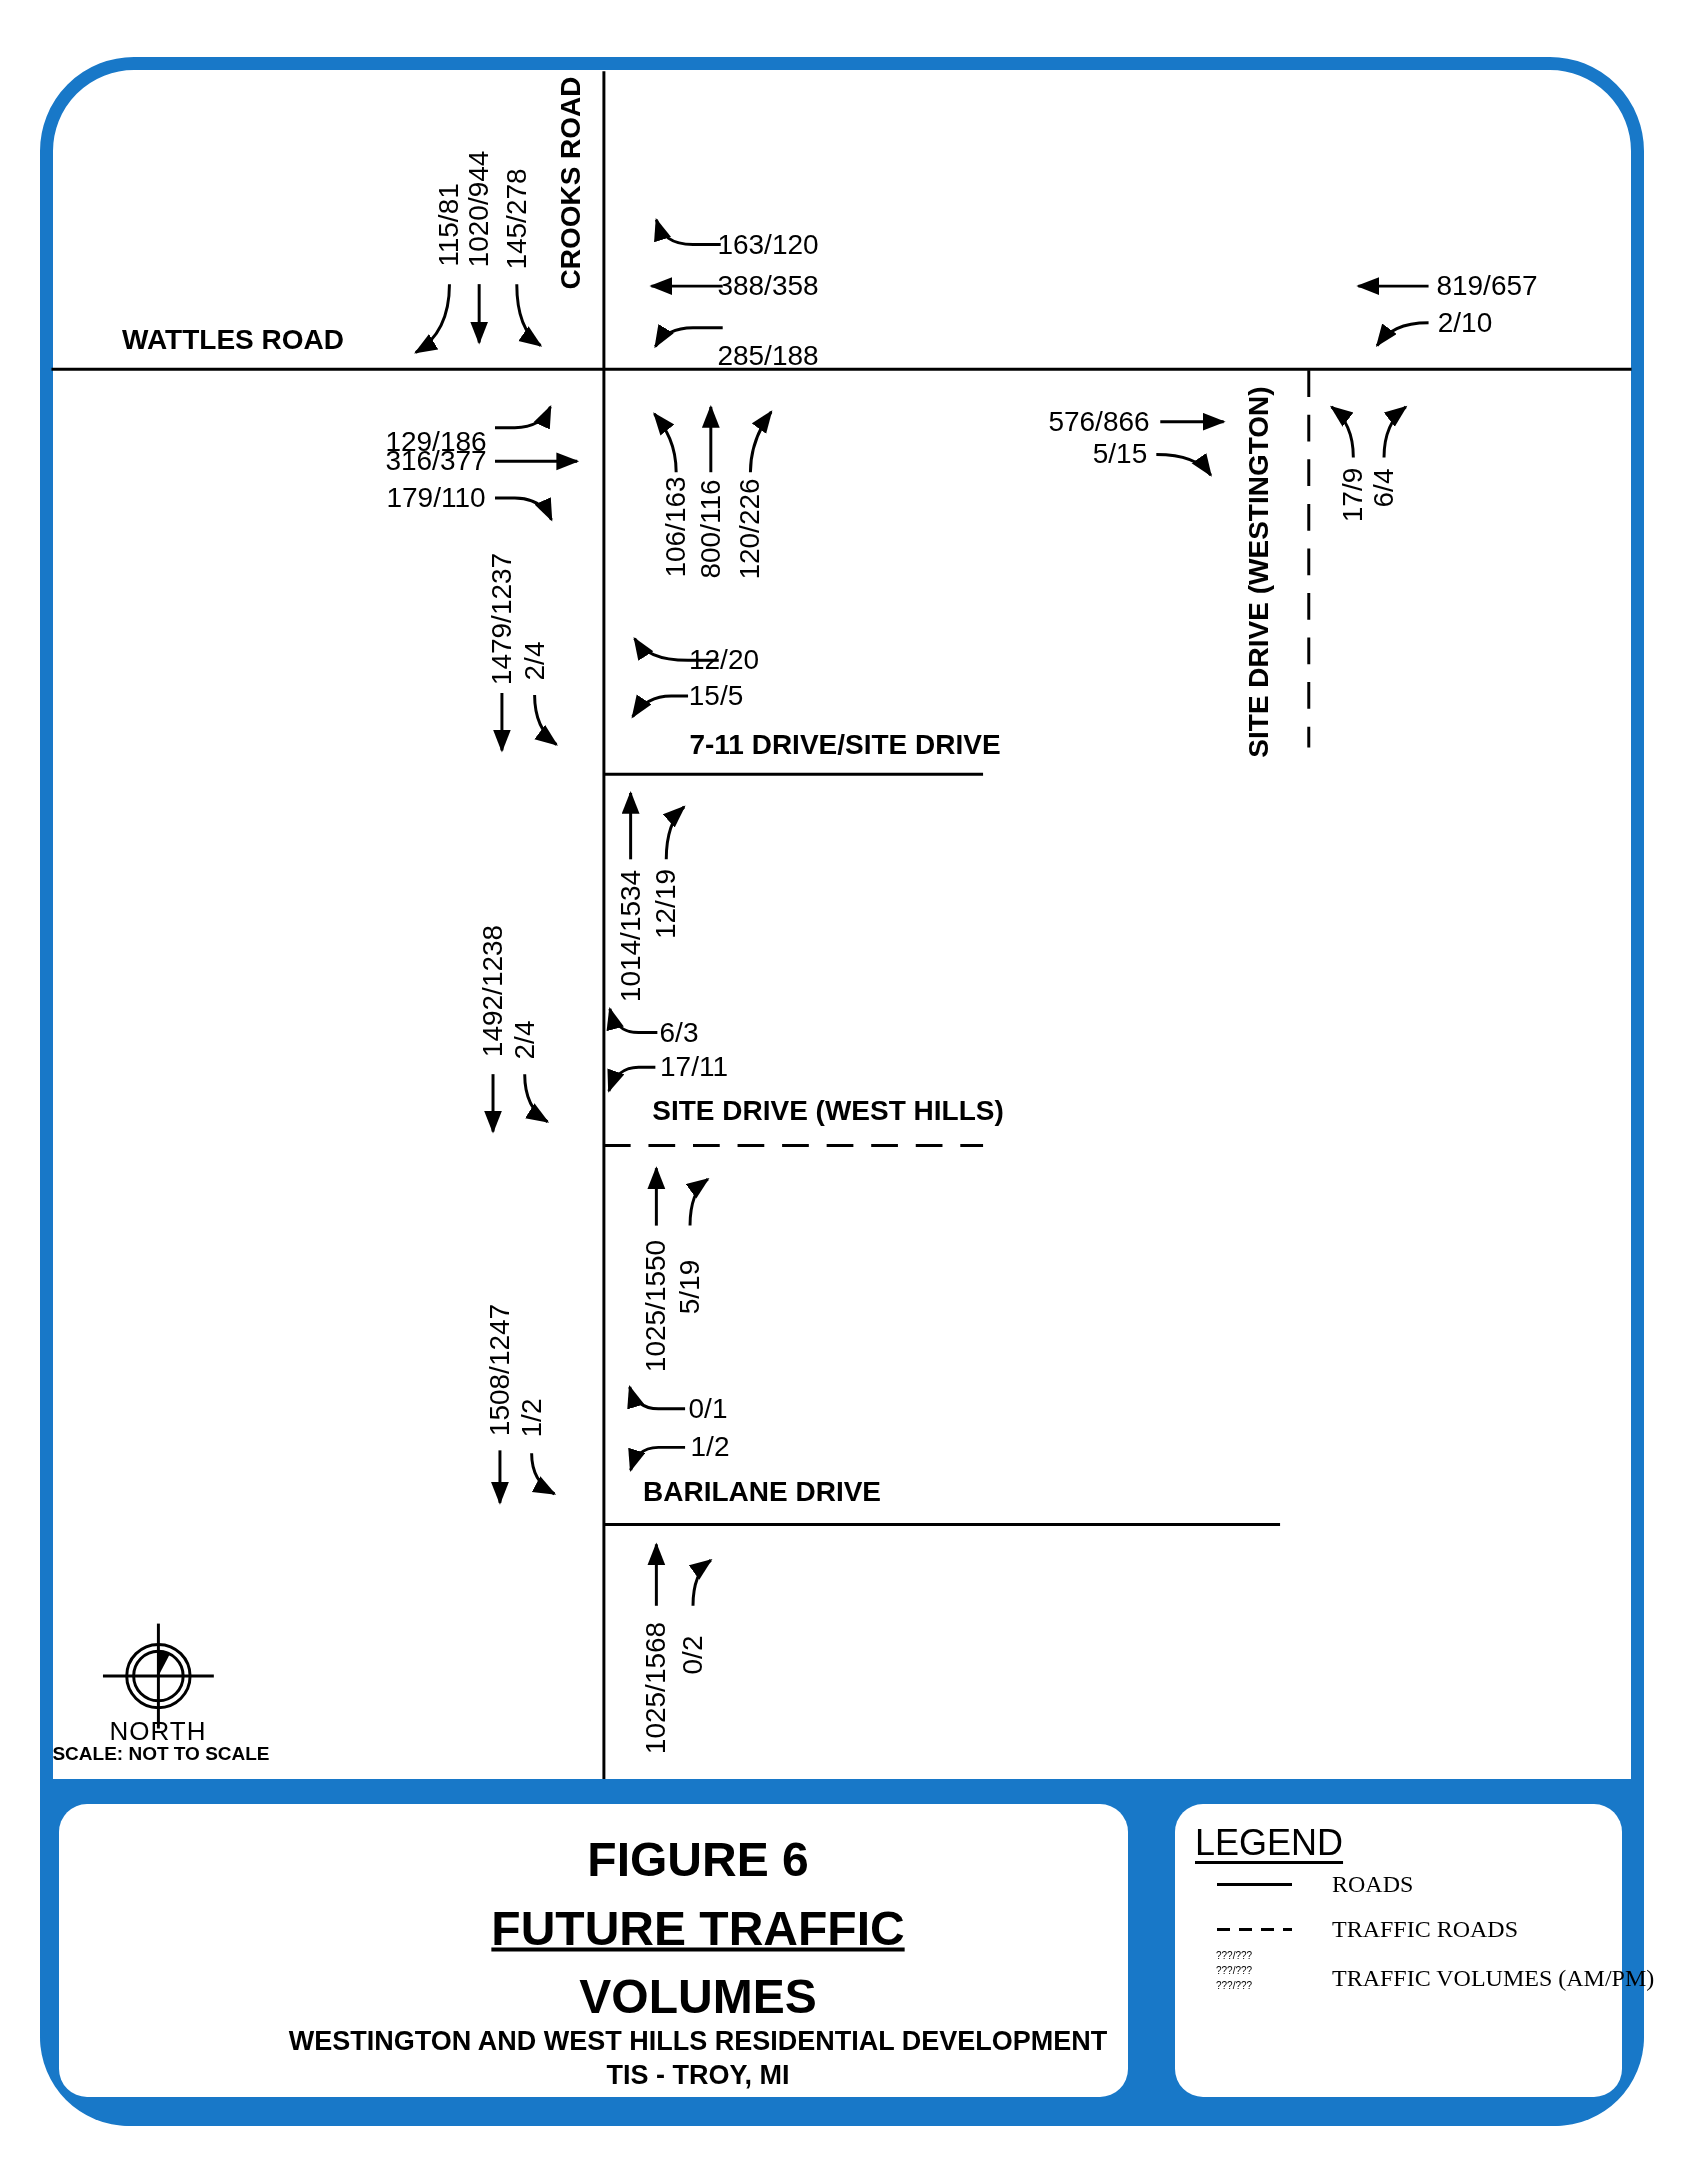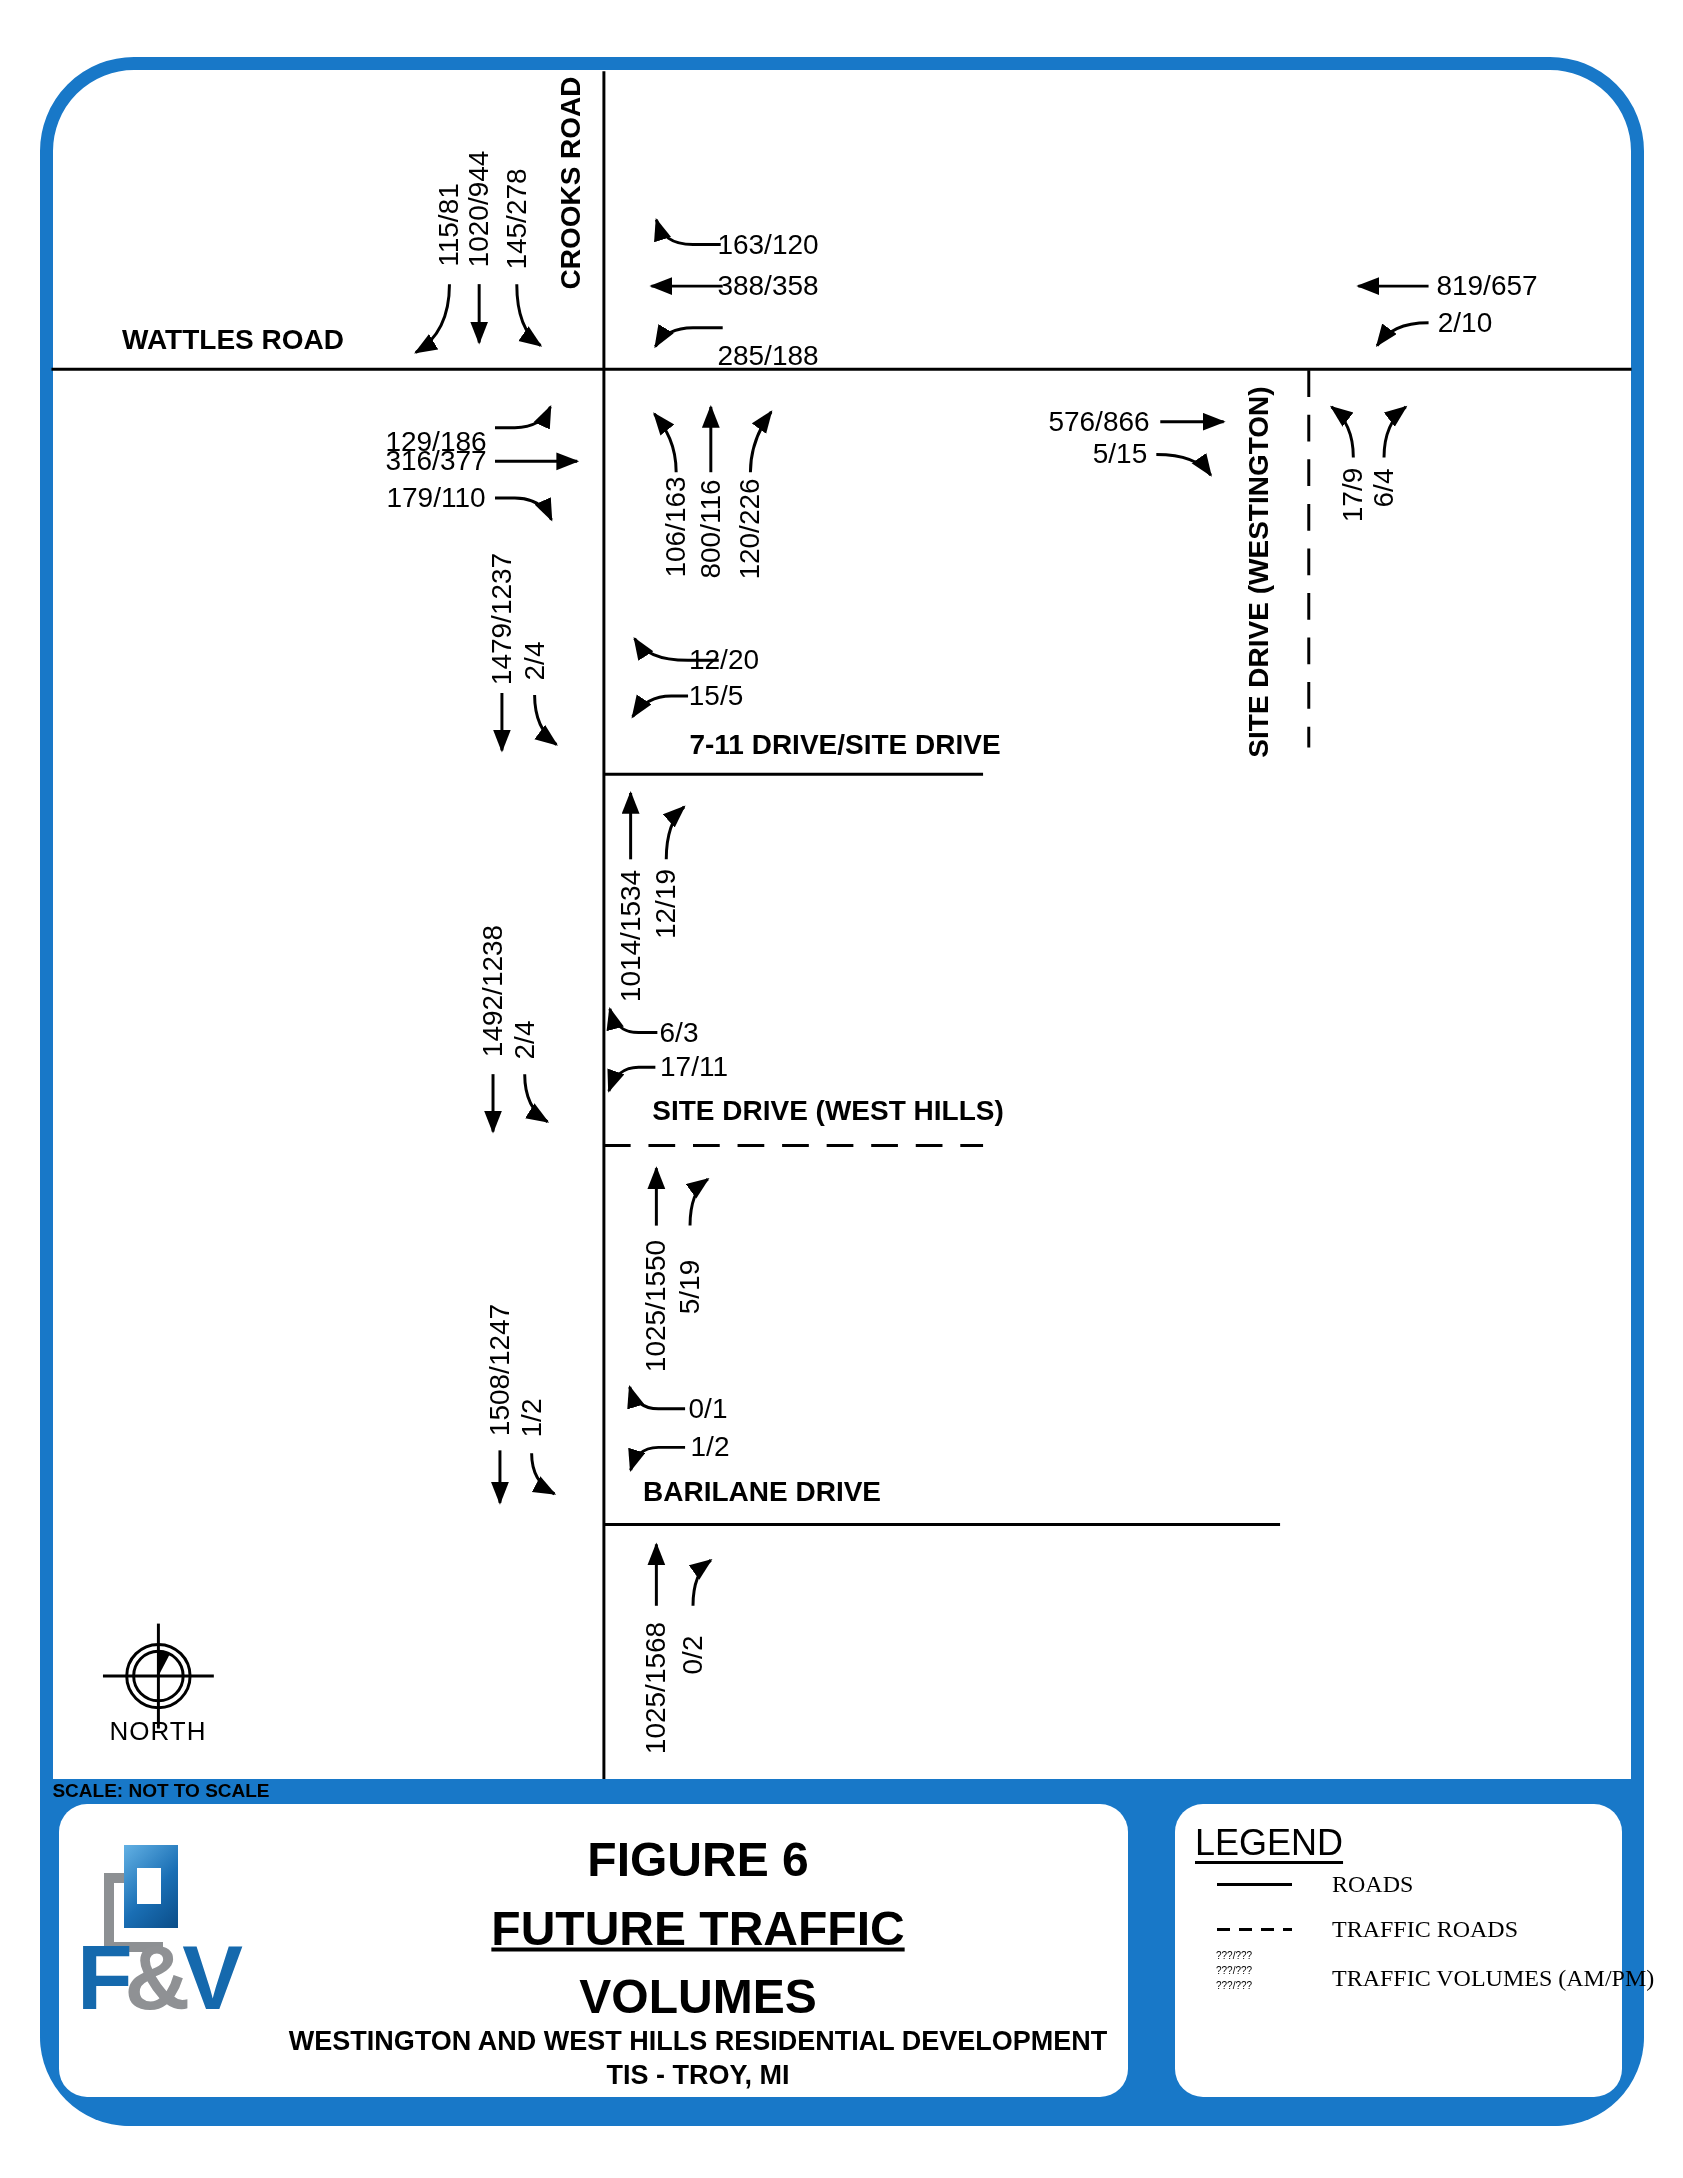--- a/index.html
+++ b/index.html
@@ -196,32 +196,25 @@
   <div class="lbl vol" style="left:1099px;top:422px;">576/866</div>
   <div class="lbl vol" style="left:1120px;top:454px;">5/15</div>
 
   <div class="lbl vol" style="left:1487px;top:286px;">819/657</div>
   <div class="lbl vol" style="left:1465px;top:323px;">2/10</div>
 
   <div class="rot vol" style="left:1353px;top:495px;">17/9</div>
   <div class="rot vol" style="left:1384px;top:488px;">6/4</div>
 
   <div class="lbl north-lbl" style="left:158px;top:1731px;">NORTH</div>
-  <div class="lbl scale-lbl" style="left:161px;top:1754px;margin-top:37px;">SCALE: NOT TO SCALE</div>
+  <div class="lbl scale-lbl" style="left:161px;top:1754px;">SCALE: NOT TO SCALE</div>
 
   <div class="white-box" id="title-box"></div>
   <div class="white-box" id="legend-box"></div>
 
-  <div id="logo">
-    <div id="logo-bracket"></div>
-    <div id="logo-square">
-      <div id="logo-hole"></div>
-    </div>
-    <div id="logo-text"><span class="logo-blue">F</span><span class="logo-gray">&amp;</span><span class="logo-blue">V</span></div>
-  </div>
 
   <div class="lbl fig-title" style="left:698px;top:1859px;">FIGURE 6</div>
   <div class="lbl fig-title" style="left:698px;top:1928px;text-decoration:underline;">FUTURE TRAFFIC</div>
   <div class="lbl fig-title" style="left:698px;top:1996px;">VOLUMES</div>
   <div class="lbl fig-sub" style="left:698px;top:2041px;">WESTINGTON AND WEST HILLS RESIDENTIAL DEVELOPMENT</div>
   <div class="lbl fig-sub" style="left:698px;top:2075px;">TIS - TROY, MI</div>
 
   <div id="legend-title">LEGEND</div>
   <div class="leg-line leg-solid" style="top:1883px;"></div>
   <div class="lbl-left legend-item" style="left:1332px;top:1884px;">ROADS</div>

